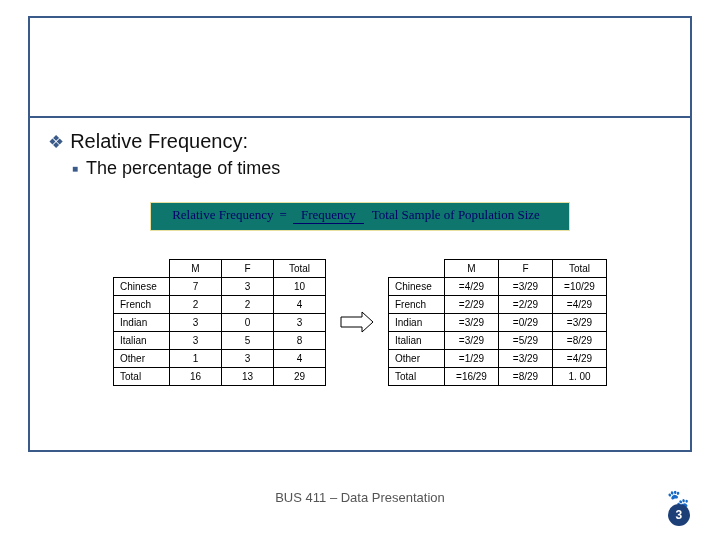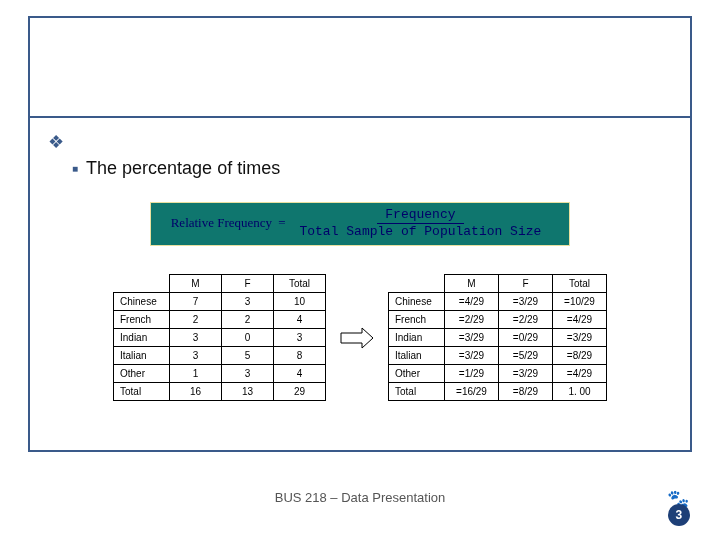--- a/index.html
+++ b/index.html
@@ -62,25 +62,23 @@
     font-family: "Times New Roman", serif;
     color: #00006a;
     font-size: 13px;
     display: flex;
     align-items: center;
     justify-content: center;
     gap: 6px;
   }
   .frac {
     display: inline-flex;
-    flex-direction: column;
-    align-items: center;
+    flex-direction: row;
     font-size: 13px;
     line-height: 1.2;
-    font-family: Liberation Mono, monospace;
   }
   .frac .num { border-bottom: 1px solid #00006a; padding: 0 8px; }
   .frac .den { padding: 0 8px; }
   .tables-row {
     display: flex;
     align-items: center;
     justify-content: center;
     gap: 14px;
     margin-top: 28px;
   }
@@ -145,20 +143,21 @@
 </style>
 </head>
 <body>
 
 <div class="slide-frame">
   <div class="title-area"></div>
   <div class="content">
 
     <div class="bullet1">
       <span class="diamond">❖</span>
+      <span>Relative Frequency:</span>
     </div>
     <div class="bullet2">
       <span class="square">■</span>
       <span>The percentage of times</span>
     </div>
 
     <div class="formula-box">
       <span>Relative Frequency</span>
       <span>=</span>
       <span class="frac">
@@ -266,18 +265,18 @@
               <td>=8/29</td>
               <td>1. 00</td>
             </tr>
       </tbody>
         </table>
 
     </div>
   </div>
 </div>
 
-<div class="footer">BUS 218 – Data Presentation</div>
+<div class="footer">BUS 411 – Data Presentation</div>
 
 <div class="badge">
   <div class="paw">🐾</div>
   <div class="circ">3</div>
 </div>
 
 </body></html>

